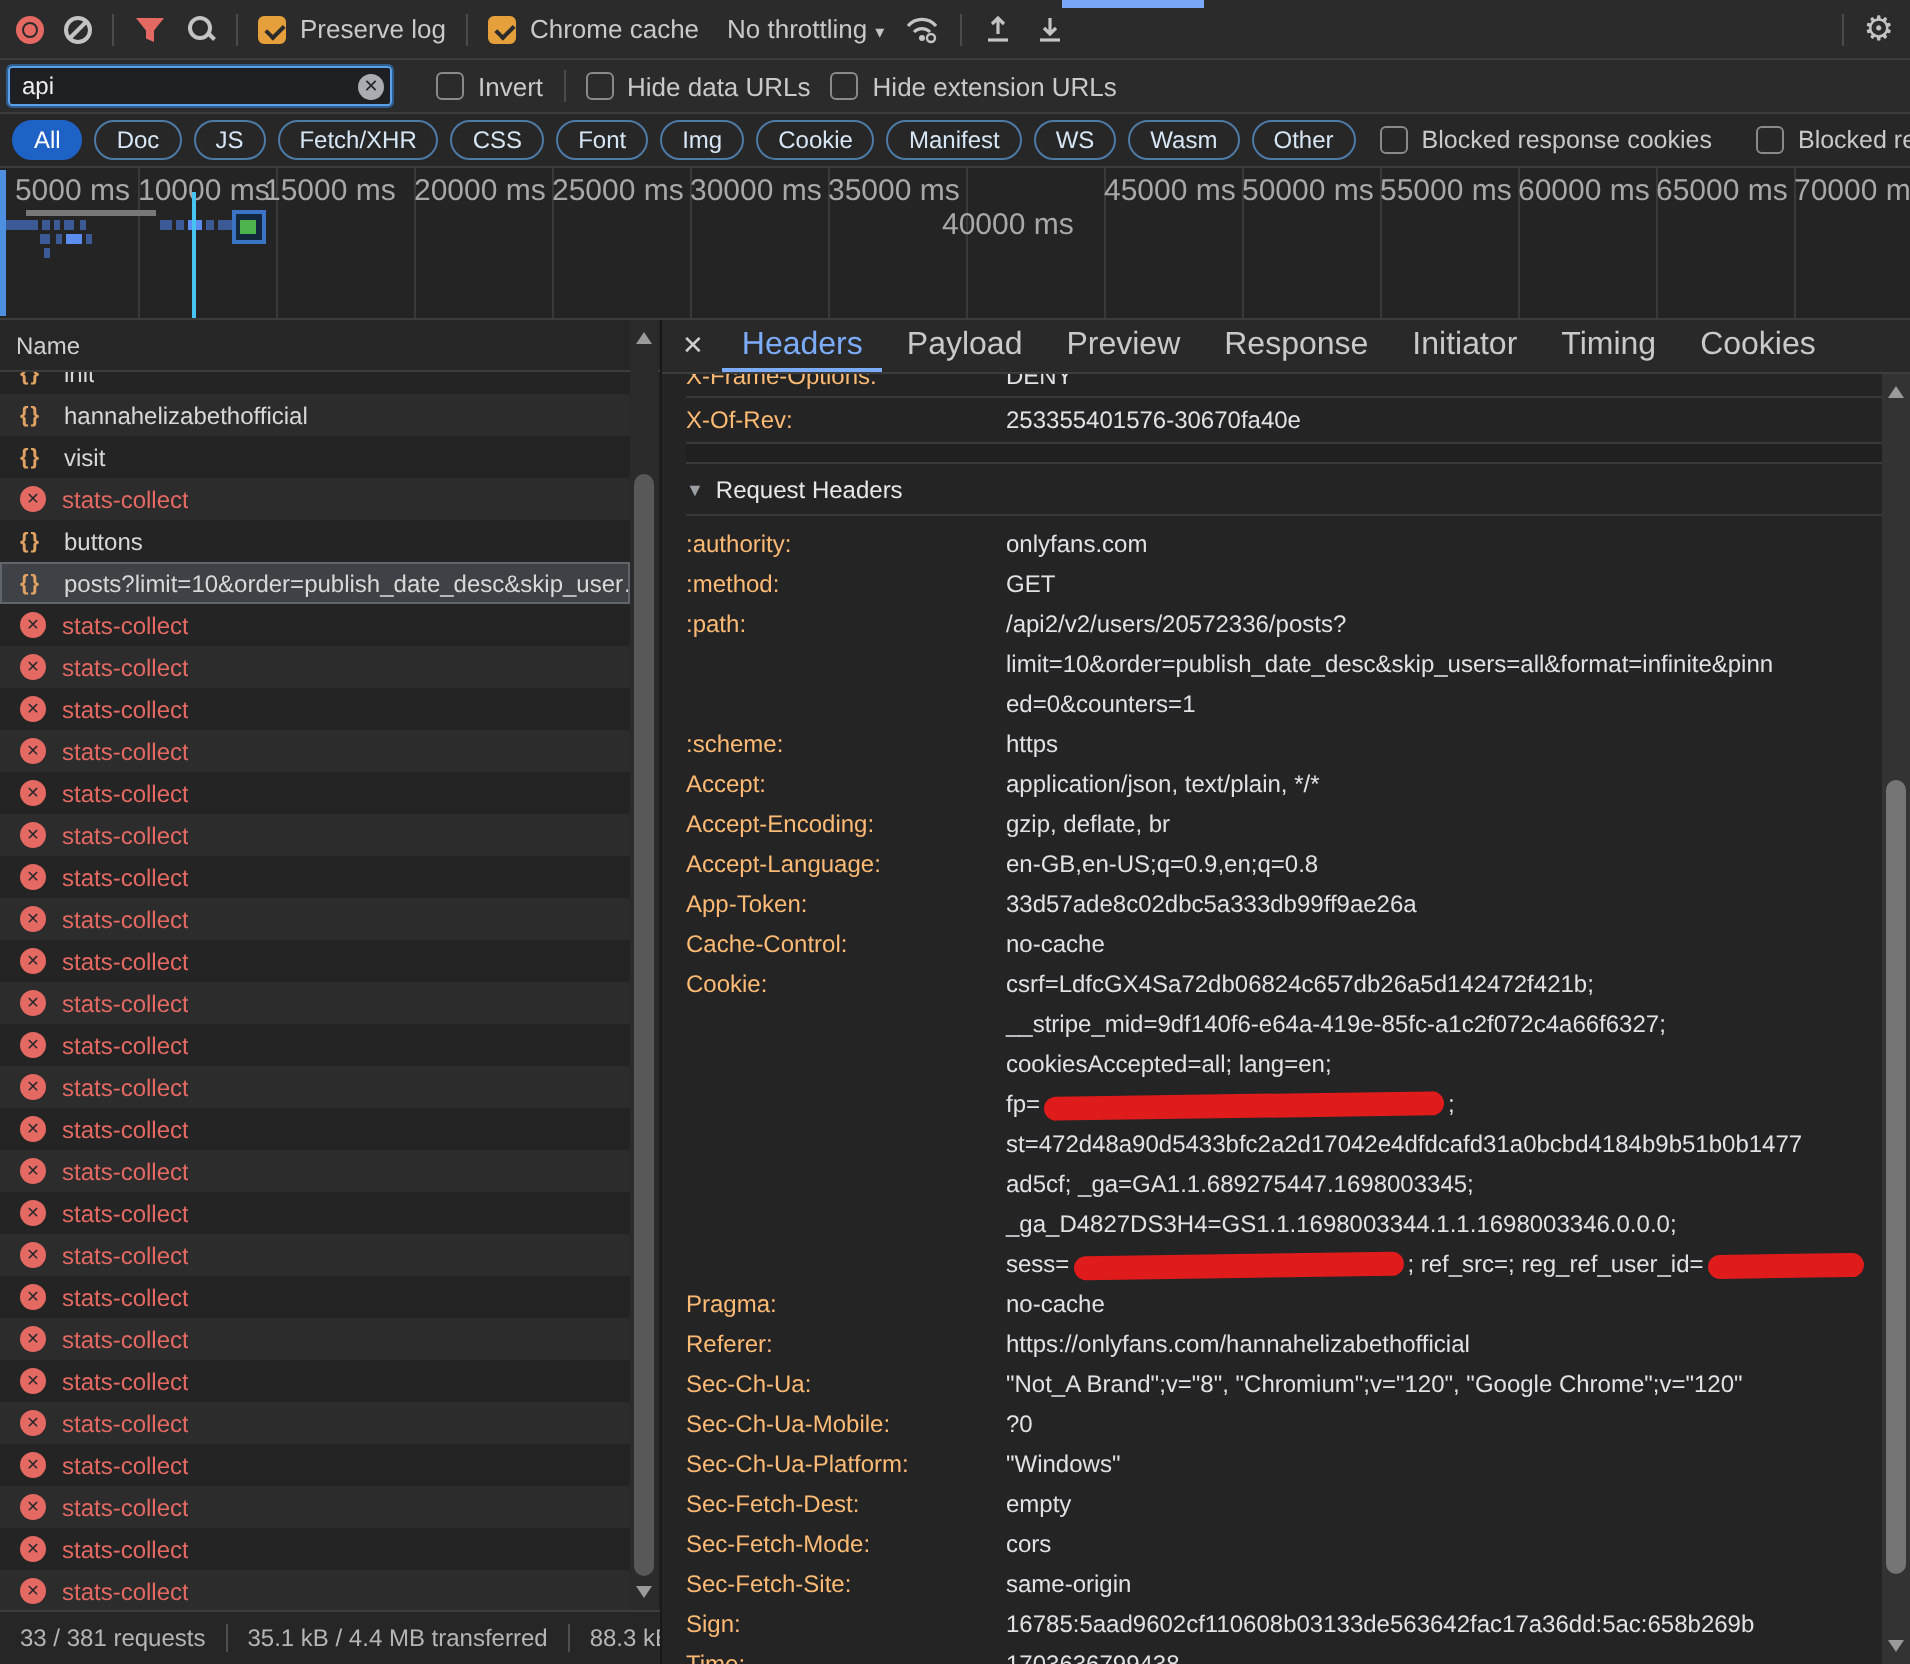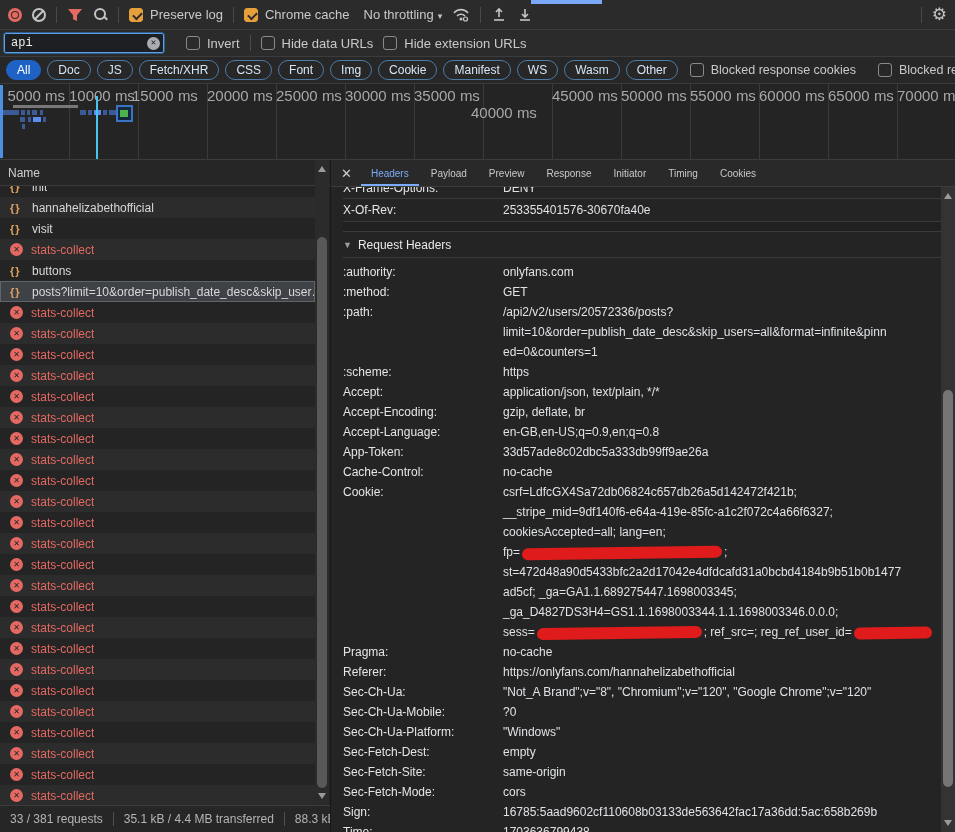--- a/index.html
+++ b/index.html
@@ -27,21 +27,21 @@
   .glyph { color:#c4c4c4; font-size:15px; line-height:1; flex:none; }
   .caret { color:#c4c4c4; font-size:9px; margin-left:4px; }
   svg.lineic { flex:none; }
   
   .cbitem { display:flex; align-items:center; gap:7px; cursor:default; }
   .cb { width:14px; height:14px; border:1px solid #8a8a8a; border-radius:3px; background:transparent; position:relative; flex:none; }
   .cb.checked { background:#e5a03c; border-color:#e5a03c; }
   .cb.checked::after { content:""; position:absolute; left:3px; top:3px; width:7px; height:4px;
      border-left:2px solid #2b2b2b; border-bottom:2px solid #2b2b2b; transform:rotate(-45deg); }
   
-  .filter-box { position:relative; width:160px; height:20px; flex:none;font-family:Liberation Mono, monospace; }
+  .filter-box { position:relative; width:192px; height:20px; flex:none; }
   .filter-box input { width:100%; height:100%; background:#1d1f22; border:1px solid #5ca0e8; outline:1px solid #2f5d8e;
      border-radius:2px; color:#eee; font-size:12px; padding:0 20px 0 6px; font-family:inherit; }
   .input-clear { position:absolute; right:4px; top:3.5px; width:13px; height:13px; background:#a9adb2; color:#26282b;
      border-radius:50%; font-size:9px; line-height:13px; text-align:center; font-weight:bold; }
   
   .pill { font-size:12px; color:#d6e6f5; border:1px solid #4d7ba8; border-radius:10px; padding:2px 10px; white-space:nowrap; }
   .pill.active { background:#1f62c5; border-color:#1f62c5; color:#fff; }
   #row3 .gap { width:18px; }
   #row3 .cbitem .tb-label { font-size:12.5px; }
   
@@ -80,25 +80,25 @@
   #lthumb { position:absolute; left:2px; top:77px; width:10px; height:551px; background:#585858; border-radius:5px; }
   
   #summary { position:absolute; left:0; bottom:0; width:330px; height:27px; background:#262626; border-top:1px solid #3c3c3c;
      display:flex; align-items:center; font-size:12px; color:#b5b5b5; padding-left:10px; white-space:nowrap; overflow:hidden; }
   #summary .vsep { margin:0 10px; height:14px; background:#4f4f4f; }
   
   #right { position:absolute; left:330px; top:0; right:0; bottom:0; background:#242424; border-left:1px solid #191919; }
   #tabbar { position:absolute; left:0; top:0; right:0; height:27px; background:#292929; border-bottom:1px solid #3c3c3c;
      display:flex; align-items:stretch; padding-left:8px; }
   .tab-close { align-self:center; color:#cfcfcf; font-size:13px; padding:0 8px 0 2px; }
-  .tab { font-size:10px; color:#c9c9c9; padding:0 10px; display:flex; align-items:center; margin:0 1px; }
+  .tab { font-size:16px; color:#c9c9c9; padding:0 10px; display:flex; align-items:center; margin:0 1px; }
   .tab.active { color:#7cacf8; box-shadow:inset 0 -2px 0 #7cacf8; }
   #hdr-content { position:absolute; left:0; top:27px; right:14px; bottom:0; overflow:hidden; padding-left:12px; font-size:12px; }
   .hdr-row { display:flex; align-items:flex-start; }
-  .hdr-name { width:160px; flex:none; color:#e5e5e5; line-height:20px; white-space:nowrap; }
+  .hdr-name { width:160px; flex:none; color:#fdba74; line-height:20px; white-space:nowrap; }
   .hdr-value { flex:1; color:#e0e2e5; }
   .hdr-line { line-height:20px; white-space:nowrap; }
   .partial-clip { height:11px; overflow:hidden; }
   .partial-clip .hdr-row { transform:translateY(-9px); }
   .rule { border-bottom:1px solid #3a3a3a; }
   .spacer10 { height:10px; border-bottom:1px solid #3a3a3a; background:#202020; }
   .section-row { height:26px; display:flex; align-items:center; gap:6px; border-bottom:1px solid #3a3a3a; color:#e8e8e8; }
   .tri { color:#9aa0a6; font-size:9px; }
   .redact { display:inline-block; height:12px; background:#e01b1b; border-radius:7px; vertical-align:middle; margin:0 2px;
      transform:rotate(-0.8deg); }
@@ -531,29 +531,29 @@
                 <div class="hdr-line"><span>"Windows"</span></div>
               </div>
             </div>
             <div class="hdr-row">
               <span class="hdr-name">Sec-Fetch-Dest:</span>
               <div class="hdr-value">
                 <div class="hdr-line"><span>empty</span></div>
               </div>
             </div>
             <div class="hdr-row">
+              <span class="hdr-name">Sec-Fetch-Mode:</span>
+              <div class="hdr-value">
+                <div class="hdr-line"><span>cors</span></div>
+              </div>
+            </div>
+            <div class="hdr-row">
               <span class="hdr-name">Sec-Fetch-Site:</span>
               <div class="hdr-value">
                 <div class="hdr-line"><span>same-origin</span></div>
-              </div>
-            </div>
-            <div class="hdr-row">
-              <span class="hdr-name">Sec-Fetch-Mode:</span>
-              <div class="hdr-value">
-                <div class="hdr-line"><span>cors</span></div>
               </div>
             </div>
             <div class="hdr-row">
               <span class="hdr-name">Sign:</span>
               <div class="hdr-value">
                 <div class="hdr-line"><span>16785:5aad9602cf110608b03133de563642fac17a36dd:5ac:658b269b</span></div>
               </div>
             </div>
             <div class="hdr-row">
               <span class="hdr-name">Time:</span>

